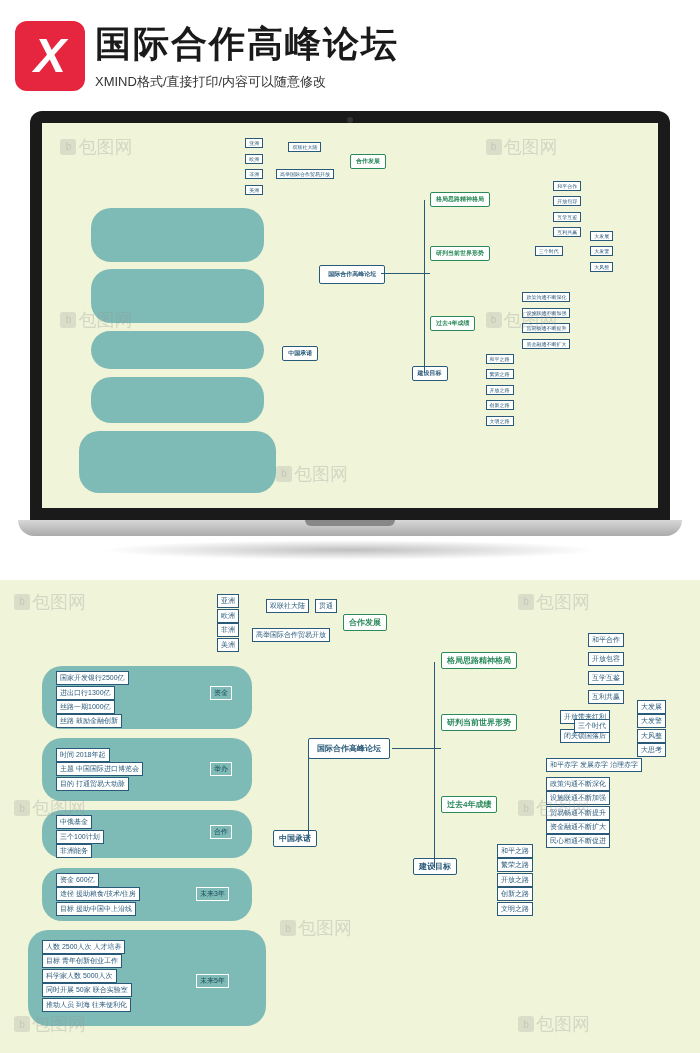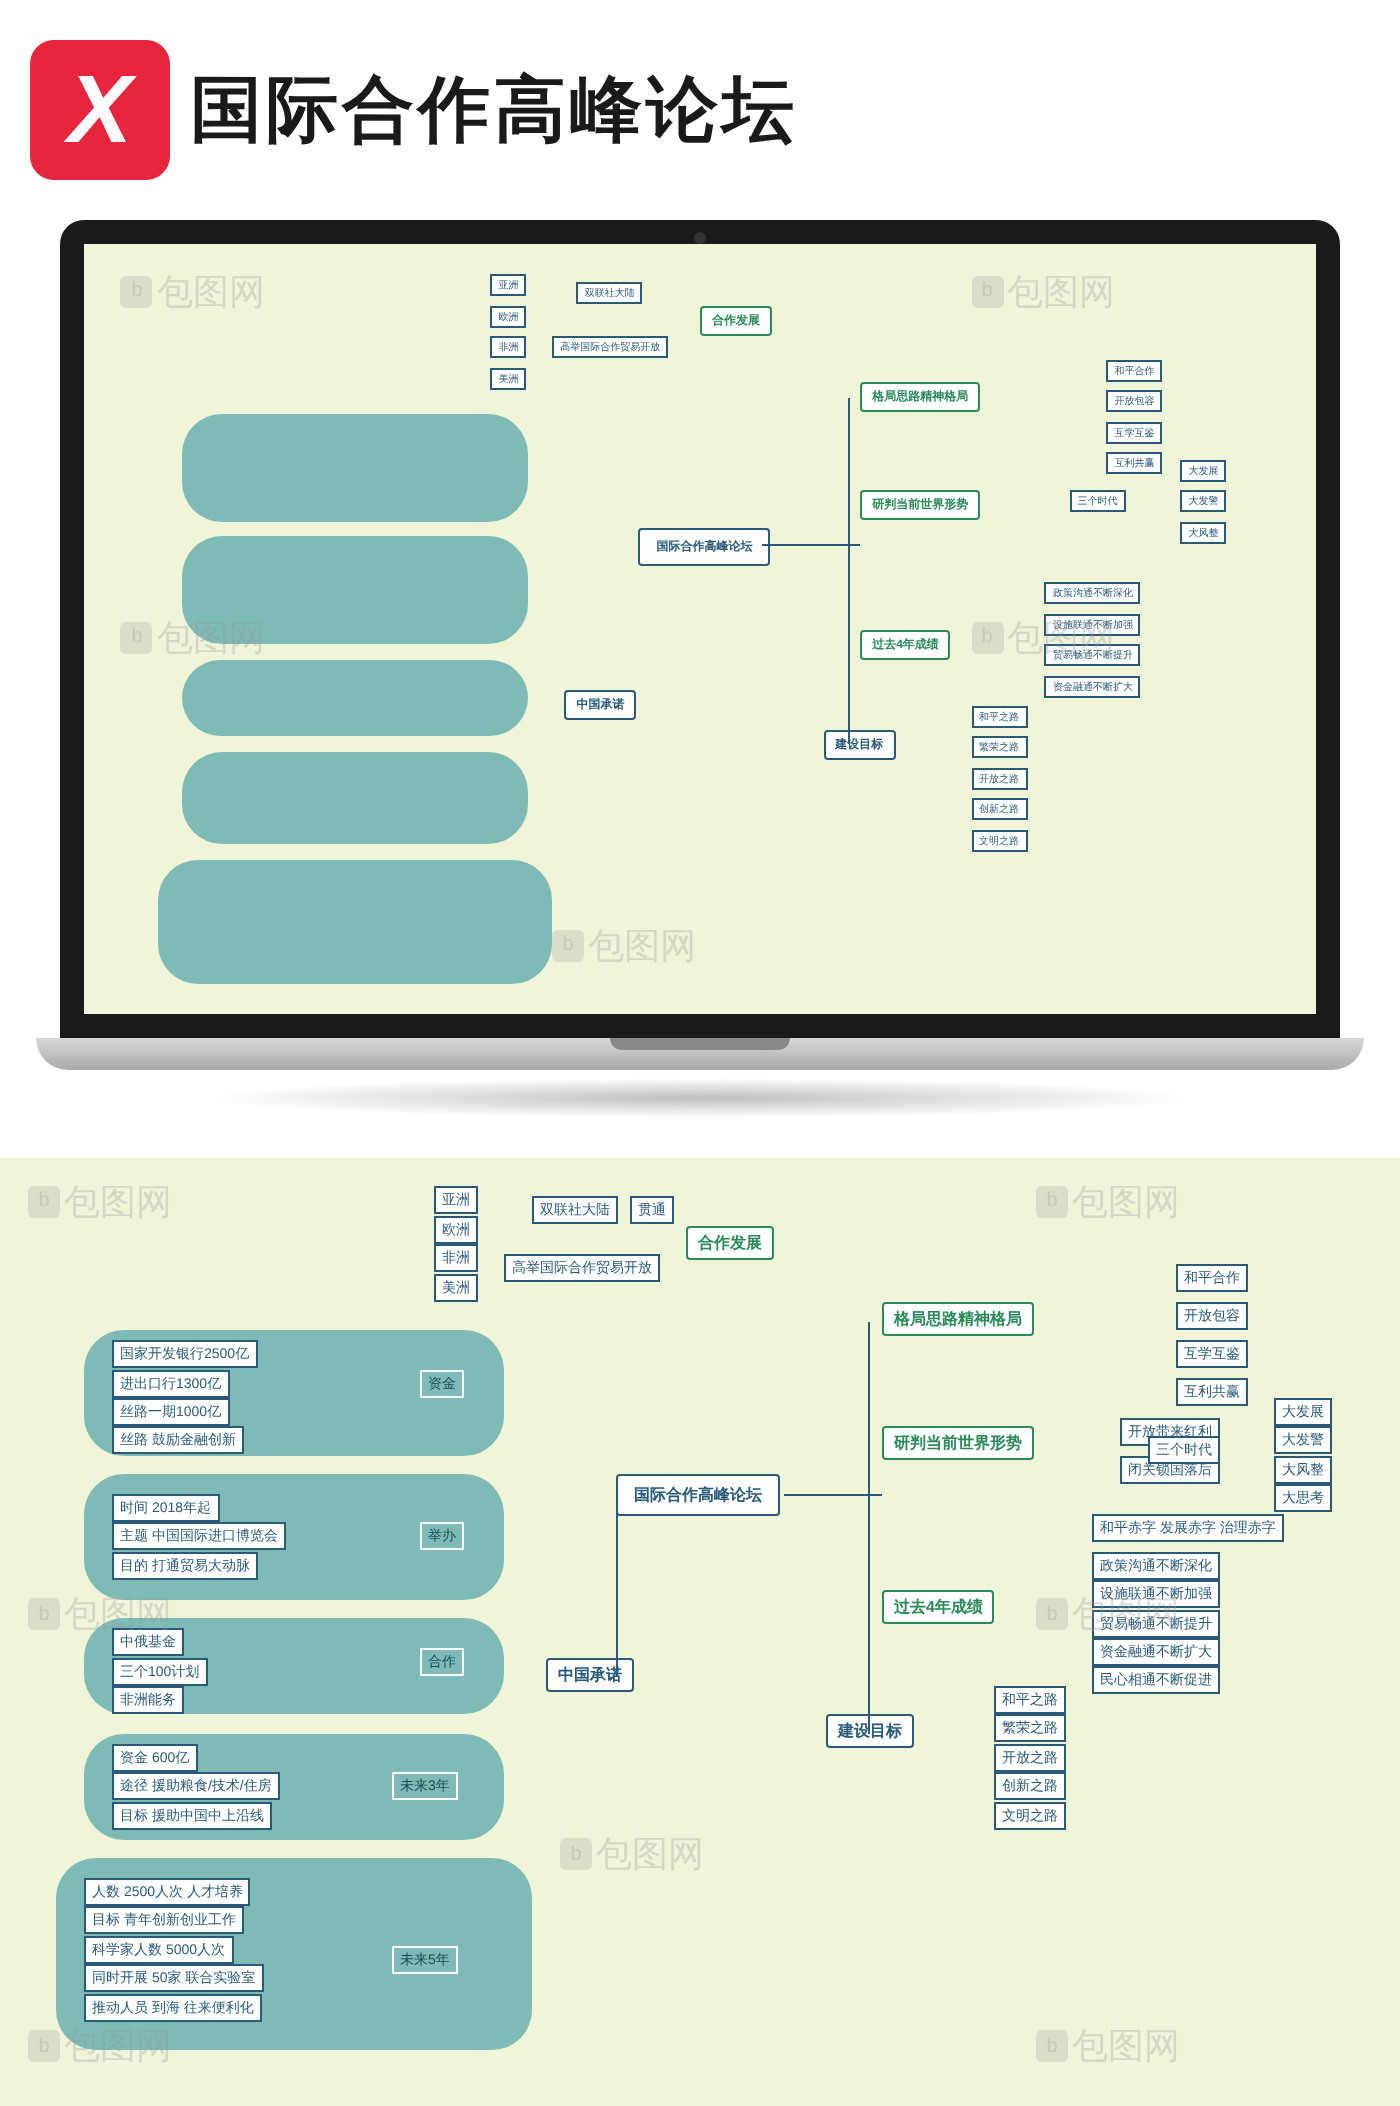--- a/index.html
+++ b/index.html
@@ -45,20 +45,21 @@
   </style>
 </head>
 <body>
 
 <div class="header">
   <div class="logo">
     <span class="logo-x">X</span>
   </div>
   <div class="title-group">
     <div class="main-title">国际合作高峰论坛</div>
+    <div class="subtitle">XMIND格式/直接打印/内容可以随意修改</div>
   </div>
 </div>
 
 <div class="preview-section">
   <div class="laptop">
     <div class="laptop-screen">
       <div class="screen-inner">
         <div class="mindmap">
 
           <div class="cloud" style="left:8%; top:22%; width:28%; height:14%;"></div>

